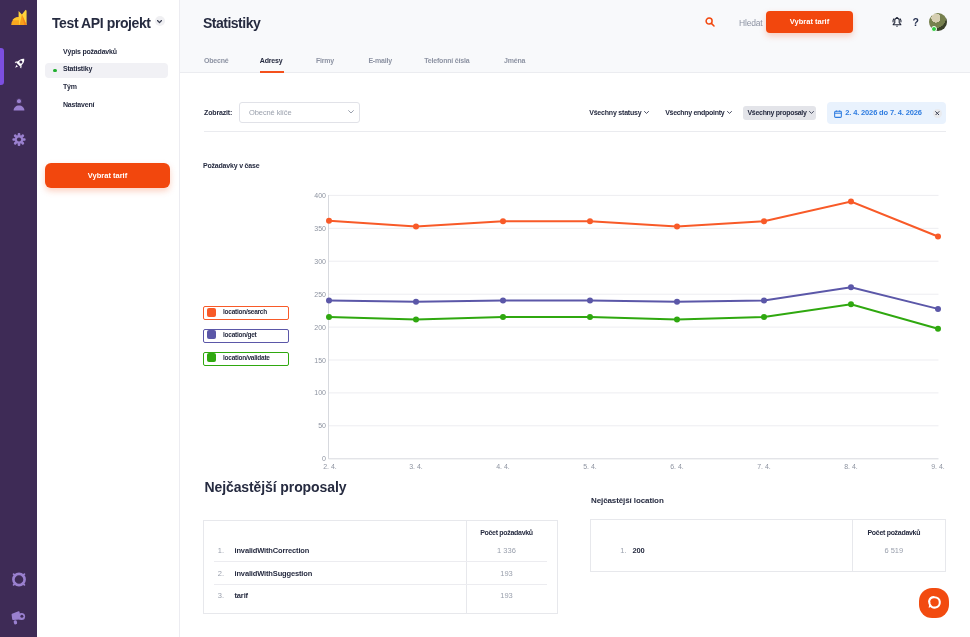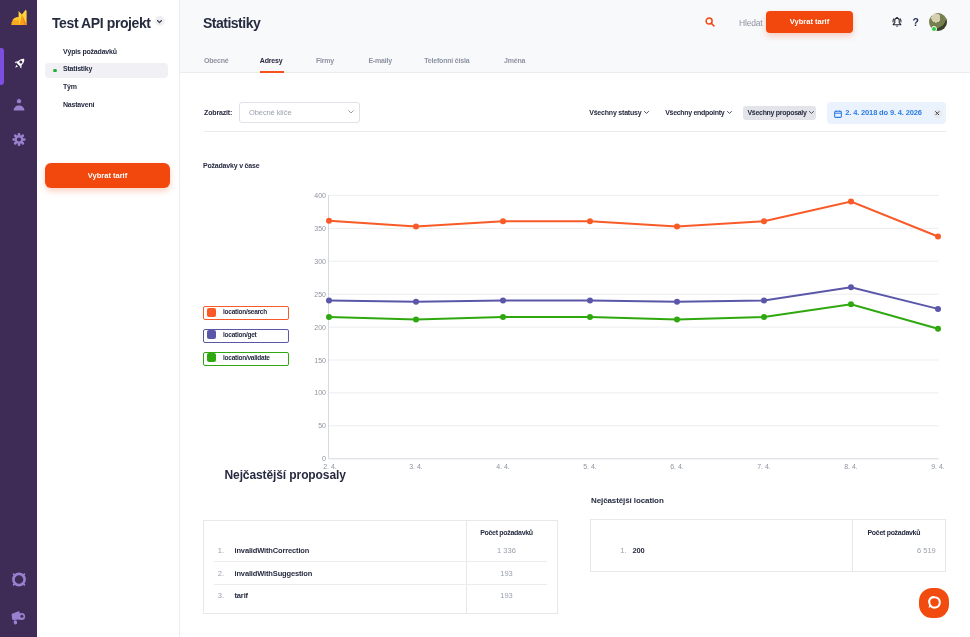--- a/index.html
+++ b/index.html
@@ -151,21 +151,21 @@
 
 <div class="abs" style="left:826.5px;top:101.6px;width:119px;height:22.4px;background:#e9f2fd;border-radius:4px;"></div>
 <svg class="abs" style="left:833.5px;top:109.8px;" width="8" height="8" viewBox="0 0 10 10">
   <g fill="none" stroke="#2e7ce0" stroke-width="1.3">
     <rect x="0.8" y="1.6" width="8.4" height="7.6" rx="1.2"></rect>
     <line x1="0.8" y1="4" x2="9.2" y2="4"></line>
     <line x1="3" y1="0.5" x2="3" y2="2.2"></line>
     <line x1="7" y1="0.5" x2="7" y2="2.2"></line>
   </g>
 </svg>
-<div class="abs b" style="left:845.3px;top:108.3px;font-size:7.5px;letter-spacing:-0.15px;color:#2e7ce0;">2. 4. 2018 do 9. 4. 2026</div>
+<div class="abs b" style="left:845.3px;top:108.3px;font-size:7.5px;letter-spacing:-0.15px;color:#2e7ce0;">2. 4. 2026 do 7. 4. 2026</div>
 <div class="abs" style="left:932.9px;top:108.5px;width:9.4px;height:9.4px;border-radius:50%;background:#e9eaed;"></div>
 <svg class="abs" style="left:935.3px;top:110.9px;" width="4.6" height="4.6" viewBox="0 0 4.6 4.6">
     <g stroke="#3a3f52" stroke-width="1" stroke-linecap="round">
       <line x1="0.6" y1="0.6" x2="4.0" y2="4.0"></line>
       <line x1="4.0" y1="0.6" x2="0.6" y2="4.0"></line>
     </g>
   </svg>
 
 <div class="abs" style="left:204px;top:131.2px;width:741.8px;height:1px;background:#eaebef;"></div>
 
@@ -251,21 +251,21 @@
       <circle cx="416" cy="319.5" r="3"></circle>
       <circle cx="503" cy="316.9" r="3"></circle>
       <circle cx="590" cy="316.9" r="3"></circle>
       <circle cx="677" cy="319.5" r="3"></circle>
       <circle cx="764" cy="316.9" r="3"></circle>
       <circle cx="851" cy="304.3" r="3"></circle>
       <circle cx="938" cy="328.7" r="3"></circle>
   </g>
 </svg>
 
-<div class="abs dark b" style="left:204.5px;top:468px;font-size:12px;letter-spacing:-0.1px;margin-left:20px;">Nejčastější proposaly</div>
+<div class="abs dark b" style="left:204.5px;top:479px;font-size:14px;letter-spacing:-0.1px;">Nejčastější proposaly</div>
 <div class="abs" style="left:203px;top:519.5px;width:354.5px;height:94.5px;border:1px solid #e7e8ec;background:#fff;box-sizing:border-box;"></div>
 <div class="abs" style="left:466px;top:519.5px;width:1px;height:94.5px;background:#e7e8ec;"></div>
 <div class="abs dark b" style="left:466px;top:528.6px;width:81px;text-align:center;font-size:7px;letter-spacing:-0.3px;">Počet požadavků</div>
 <div class="abs" style="left:217.8px;top:545.6px;font-size:7.5px;color:#9aa0ad;">1.</div>
 <div class="abs dark b" style="left:234.5px;top:545.6px;font-size:7.5px;letter-spacing:-0.15px;text-align:right;">invalidWithCorrection</div>
 <div class="abs" style="left:466px;top:545.6px;width:81px;text-align:center;font-size:7.5px;color:#9aa0ad;">1 336</div>
 <div class="abs" style="left:214px;top:561.2px;width:333px;height:1px;background:#ececf0;"></div>
 <div class="abs" style="left:217.8px;top:568.6px;font-size:7.5px;color:#9aa0ad;">2.</div>
 <div class="abs dark b" style="left:234.5px;top:568.6px;font-size:7.5px;letter-spacing:-0.15px;">invalidWithSuggestion</div>
 <div class="abs" style="left:466px;top:568.6px;width:81px;text-align:center;font-size:7.5px;color:#9aa0ad;">193</div>
@@ -273,19 +273,19 @@
 <div class="abs" style="left:217.8px;top:591px;font-size:7.5px;color:#9aa0ad;">3.</div>
 <div class="abs dark b" style="left:234.5px;top:591px;font-size:7.5px;letter-spacing:-0.15px;">tarif</div>
 <div class="abs" style="left:466px;top:591px;width:81px;text-align:center;font-size:7.5px;color:#9aa0ad;">193</div>
 
 <div class="abs dark b" style="left:591px;top:496.4px;font-size:8px;letter-spacing:-0.1px;">Nejčastější location</div>
 <div class="abs" style="left:589.5px;top:518.6px;width:356.5px;height:53.6px;border:1px solid #e7e8ec;background:#fff;box-sizing:border-box;"></div>
 <div class="abs" style="left:851.8px;top:518.6px;width:1px;height:53.6px;background:#e7e8ec;"></div>
 <div class="abs dark b" style="left:851.8px;top:529.1px;width:84px;text-align:center;font-size:7px;letter-spacing:-0.3px;">Počet požadavků</div>
 <div class="abs" style="left:620.3px;top:545.6px;font-size:7.5px;color:#9aa0ad;">1.</div>
 <div class="abs dark b" style="left:632.5px;top:545.6px;font-size:7.5px;letter-spacing:-0.15px;">200</div>
-<div class="abs" style="left:851.8px;top:545.6px;width:84px;text-align:right;font-size:7.5px;color:#9aa0ad;">6 519</div>
+<div class="abs" style="left:851.8px;top:545.6px;width:84px;text-align:center;font-size:7.5px;color:#9aa0ad;">6 519</div>
 
 <div class="abs" style="left:919px;top:587.5px;width:30px;height:30px;border-radius:44%;background:#f24b10;"></div>
 <svg class="abs" style="left:926.5px;top:595px;" width="15" height="15" viewBox="0 0 15 15">
   <path d="M7.6 2.2 a5.2 5.2 0 1 1 -5.0 6.6 l -0.5 -2.6 a5.2 5.2 0 0 1 5.5 -4.0 Z" fill="none" stroke="#fff" stroke-width="2.1"></path>
   <path d="M2.3 9.4 L1.6 12.8 L5.2 11.6 Z" fill="#fff"></path>
 </svg>
 
 </body></html>

